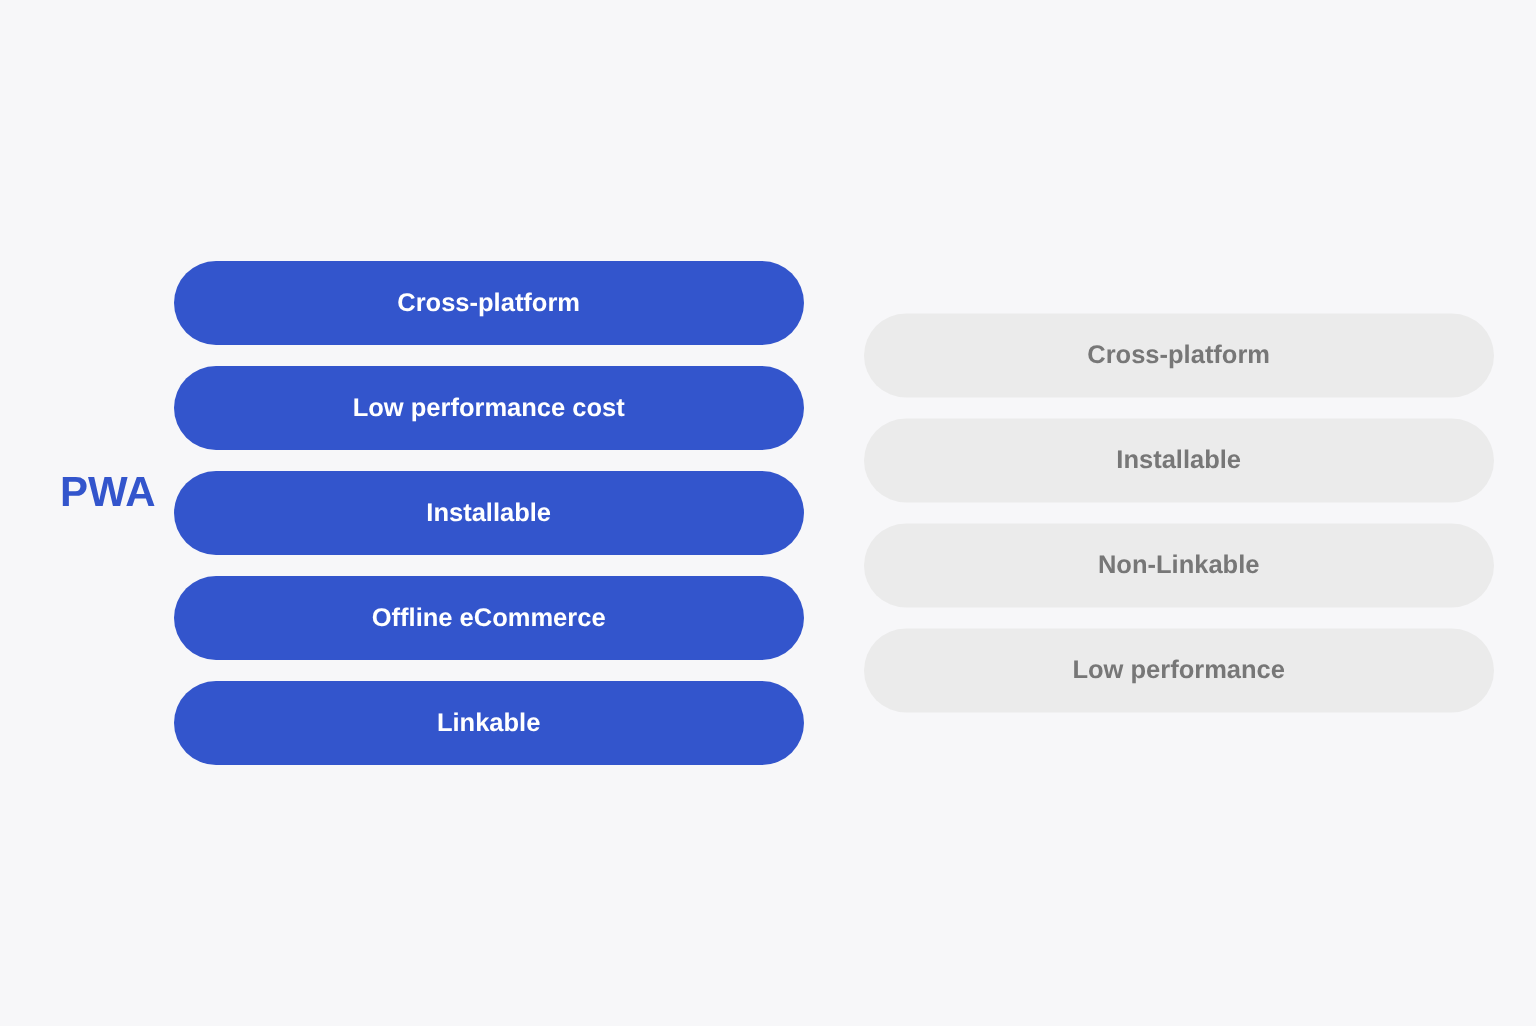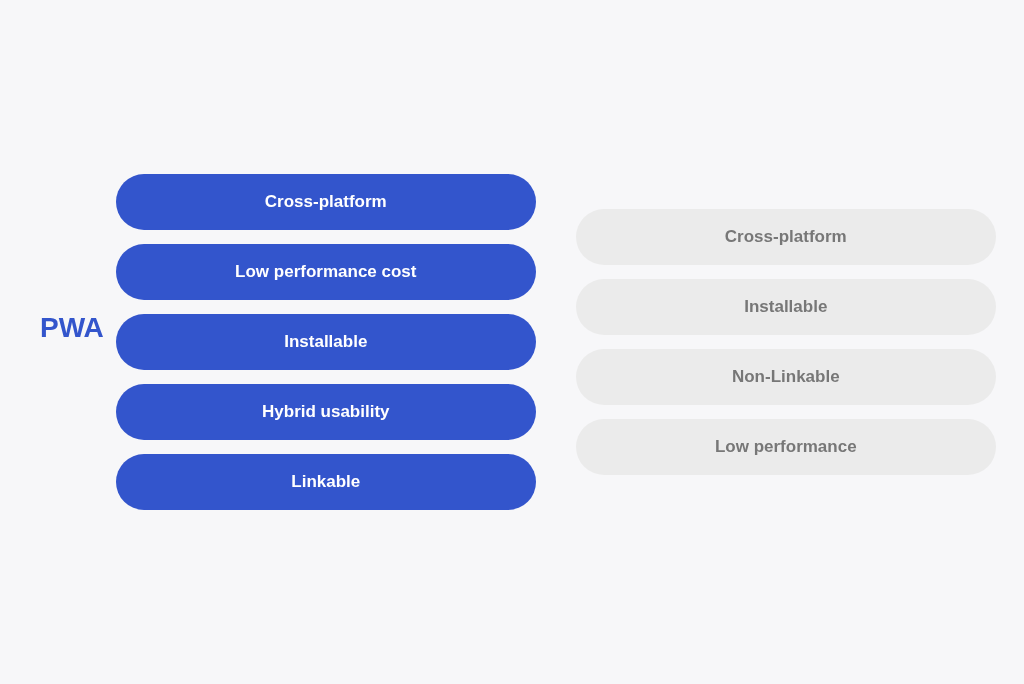--- a/index.html
+++ b/index.html
@@ -85,21 +85,21 @@
 
 <div class="comparison-container">
 
   <div class="column">
     <div class="column-title">PWA</div>
     <div class="items-list">
 
     <div class="pwa-badge">Cross-platform</div>
         <div class="pwa-badge">Low performance cost</div>
         <div class="pwa-badge">Installable</div>
-        <div class="pwa-badge">Hybrid usability</div>
+        <div class="pwa-badge">Offline eCommerce</div>
         <div class="pwa-badge">Linkable</div>
       </div>
   </div>
 
   <div class="divider"></div>
 
   <div class="column">
     <div class="items-list">
 
     <div class="hybrid-badge">Cross-platform</div>

